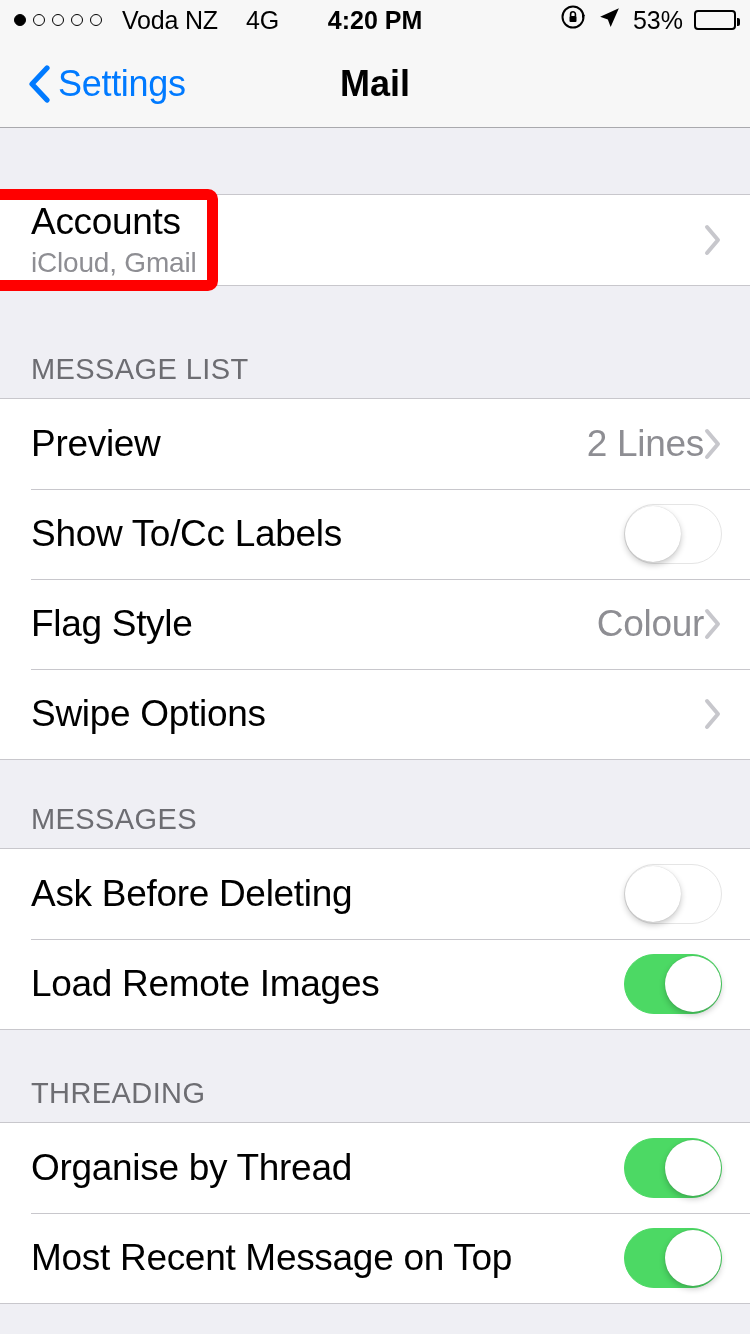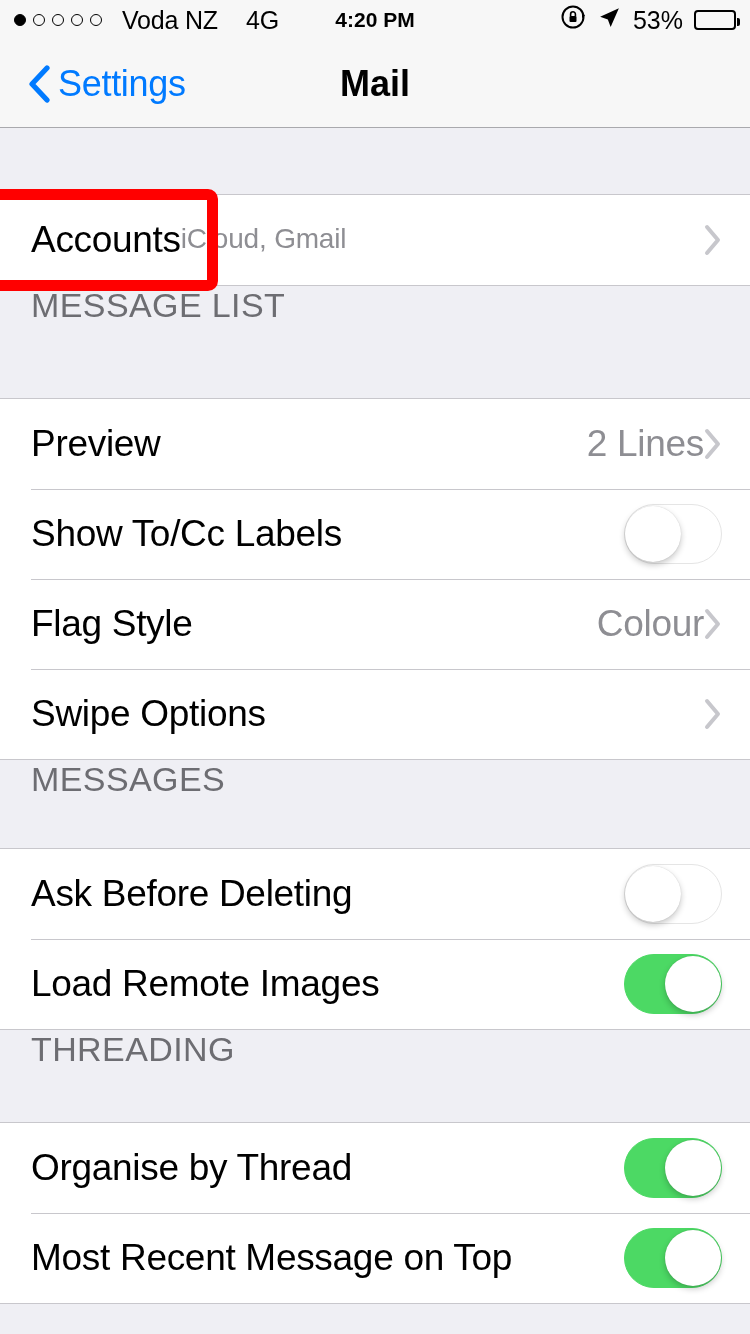--- a/index.html
+++ b/index.html
@@ -21,21 +21,21 @@
   }
   .sb-left { display:flex; align-items:center; gap:8px; }
   .dots { display:flex; align-items:center; gap:7px; margin-right:12px; }
   .dot { width:12px; height:12px; border-radius:50%; border:1.6px solid #000; }
   .dot.filled { background:#000; }
   .carrier { font-size:25px; letter-spacing:-0.2px; }
   .net { font-size:25px; margin-left:20px; }
   .sb-center {
     position:absolute; left:0; right:0; top:0; bottom:0;
     display:flex; align-items:center; justify-content:center;
-    font-size:21px; font-weight:bold; pointer-events:none;
+    font-size:25px; font-weight:bold; pointer-events:none;
   }
   .sb-right {
     margin-left:auto; display:flex; align-items:center; gap:11px;
     position:relative; z-index:2;justify-content:center;
   }
   .batt-pct { font-size:25px; }
   .batt {
     width:42px; height:20px; border:2px solid #000; border-radius:4px;
     position:relative; padding:2px;
   }
@@ -61,38 +61,38 @@
   .nav-title {
     position:absolute; left:0; right:0; top:0; bottom:0;
     display:flex; align-items:center; justify-content:center;
     font-size:36px; font-weight:bold; color:#000; pointer-events:none;
   }
 
   
   .gap { background:#EFEFF4; }
   .section-header {
     background:#EFEFF4;
-    display:flex; 
+    display:flex; align-items:flex-end;
     padding:0 0 12px 31px;
-    font-size:34px; color:#6D6D72; letter-spacing:0.4px;
+    font-size:29px; color:#6D6D72; letter-spacing:0.4px;
   }
   .group { background:#FFFFFF; border-top:1px solid #C8C7CC; border-bottom:1px solid #C8C7CC; }
   .row {
     background:#FFFFFF; position:relative;
     display:flex; align-items:center;
     padding-left:31px; padding-right:28px;
     min-height:90px;
   }
   .row + .row::before {
     content:""; position:absolute; left:31px; right:0; top:0;
     height:1px; background:#C8C7CC;
   }
   .row-title { font-size:37px; color:#000; letter-spacing:-0.3px; }
   .row-sub { font-size:28px; color:#8E8E93; margin-top:4px; letter-spacing:-0.2px; }
-  .row-left { display:flex; flex-direction:row; justify-content:center; }
+  .row-left { display:flex; flex-direction:column; justify-content:center; }
   .row-right { margin-left:auto; display:flex; align-items:center; }
   .row-value { font-size:37px; color:#8E8E93; letter-spacing:-0.3px; }
   .chevron { width:18px; height:32px; flex:0 0 auto; }
 
   
   .toggle {
     width:98px; height:60px; border-radius:30px;
     position:relative; flex:0 0 auto; cursor:pointer;
   }
   .toggle.off { background:#FFFFFF; border:1.5px solid #E5E5E5; }

